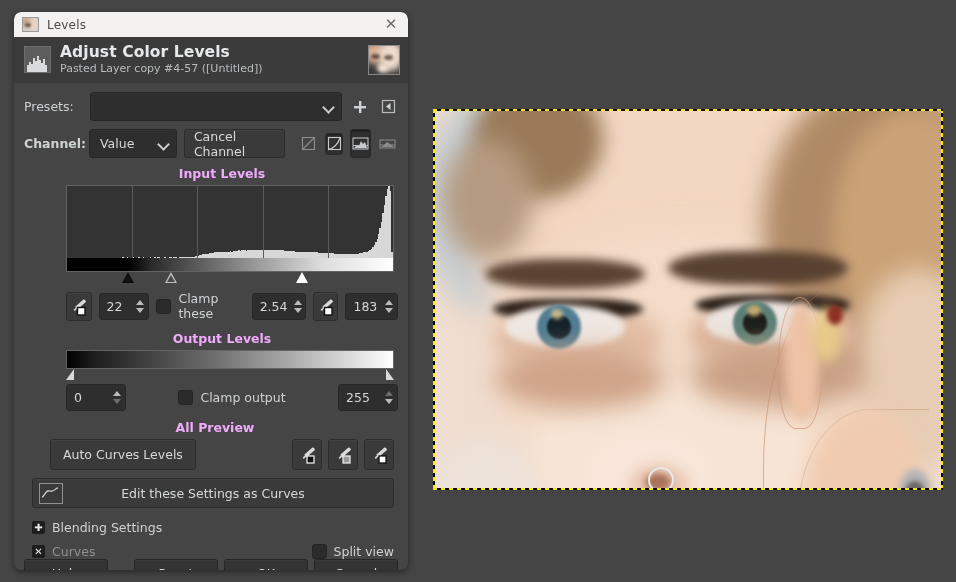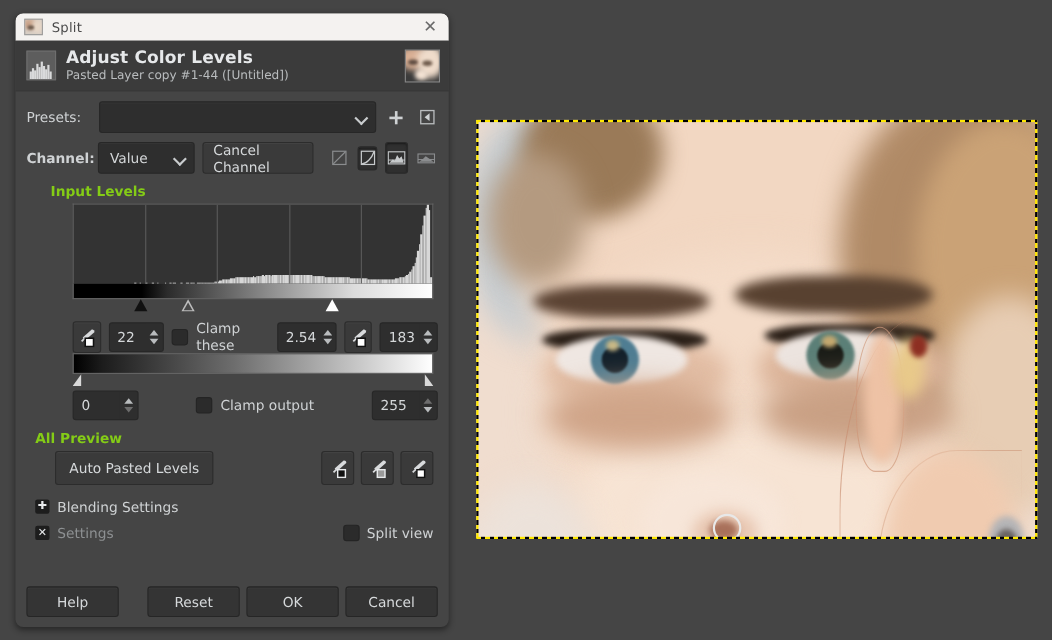--- a/index.html
+++ b/index.html
@@ -69,21 +69,21 @@
     color:#d6d9db;font-size:12.5px;height:27px;
     display:flex;align-items:center;justify-content:center;padding:0 9px;
     box-shadow:inset 0 1px 0 rgba(255,255,255,.045);
   }
   .iconbtn{
     width:20px;height:20px;border-radius:3px;display:flex;align-items:center;justify-content:center;
     background:transparent;border:1px solid transparent;
   }
   .iconbtn.pressed{background:#303030;border:1px solid #2a2a2a;box-shadow:inset 0 1px 2px rgba(0,0,0,.5);}
   .iconbtn.tall{width:22px;height:27px;}
-  .sectionlbl{font-weight:bold;color:#84cc16;font-size:12.5px;}
+  .sectionlbl{font-weight:bold;color:#f0abfc;font-size:12.5px;text-align:center;}
   
   .spin{
     background:#2e2e2e;border:1px solid #272727;border-radius:3px;height:25px;
     display:flex;align-items:stretch;overflow:hidden;
   }
   .spin .sv{flex:1;display:flex;align-items:center;padding:0 4px 0 7px;color:#d4d7d9;font-size:12.5px;}
   .spin .sb{width:16px;display:flex;flex-direction:column;justify-content:center;align-items:center;gap:3px;background:#2e2e2e;}
   .ar-up,.ar-dn{width:0;height:0;border-left:4px solid transparent;border-right:4px solid transparent;}
   .ar-up{border-bottom:5px solid #b9bcbe;}
   .ar-dn{border-top:5px solid #b9bcbe;}
@@ -160,21 +160,21 @@
 <body>
 
 <div id="dialog">
 
   <div id="titlebar">
     <div class="thumb-mini">
       <div class="blob" style="left:-2px;top:-1px;width:12px;height:10px;background:#caa288;filter:blur(2px)"></div>
       <div class="blob" style="left:6px;top:0px;width:10px;height:12px;background:#e7d6c6;filter:blur(2px)"></div>
       <div class="blob" style="left:2px;top:5px;width:6px;height:4px;background:#6d5a4c;filter:blur(1px)"></div>
     </div>
-    <div class="t-title">Split</div>
+    <div class="t-title">Levels</div>
     <div class="spacer"></div>
     <div class="win-close">✕</div>
   </div>
 
   <div id="hdr">
     <div class="hist-ico">
       <svg width="23" height="19" viewBox="0 0 23 19" aria-hidden="true">
         <g fill="#d9dadb">
           <rect x="1" y="12" width="2" height="7"></rect>
           <rect x="3" y="9" width="2" height="10"></rect>
@@ -184,21 +184,21 @@
           <rect x="11" y="3" width="2" height="16"></rect>
           <rect x="13" y="7" width="2" height="12"></rect>
           <rect x="15" y="10" width="2" height="9"></rect>
           <rect x="17" y="6" width="2" height="13"></rect>
           <rect x="19" y="12" width="2" height="7"></rect>
         </g>
       </svg>
     </div>
     <div class="txts">
       <div class="h1">Adjust Color Levels</div>
-      <div class="h2">Pasted Layer copy #1-44 ([Untitled])</div>
+      <div class="h2">Pasted Layer copy #4-57 ([Untitled])</div>
     </div>
     <div class="thumb">
       <div class="blob" style="left:-6px;top:-4px;width:26px;height:22px;background:#d9b095;filter:blur(3px)"></div>
       <div class="blob" style="left:10px;top:-5px;width:24px;height:30px;background:#efdccb;filter:blur(3px)"></div>
       <div class="blob" style="left:2px;top:8px;width:9px;height:5px;background:#5d4b40;filter:blur(1.5px)"></div>
       <div class="blob" style="left:15px;top:9px;width:9px;height:5px;background:#6b5748;filter:blur(1.5px)"></div>
       <div class="blob" style="left:8px;top:17px;width:12px;height:10px;background:#f3e2d3;filter:blur(2px)"></div>
     </div>
   </div>
 
@@ -538,20 +538,21 @@
       </div>
       <div class="spin" style="width:60px">
         <span class="sv">183</span>
         <span class="sb">
             <i class="ar-up"></i>
             <i class="ar-dn"></i>
           </span>
       </div>
     </div>
 
+    <div class="sectionlbl" style="margin:10px 0 4px 22px;">Output Levels</div>
     <div style="margin-left:42px;margin-right:4px;">
       <div class="outgrad"></div>
       <div class="outhandles">
         <div class="oh" style="left:0">
             <i></i>
           </div>
         <div class="oh right" style="right:0">
             <i></i>
           </div>
       </div>
@@ -573,21 +574,21 @@
         <span class="sb">
             <i class="ar-up dim"></i>
             <i class="ar-dn"></i>
           </span>
       </div>
     </div>
 
     <div class="sectionlbl" style="margin:9px 0 4px 8px;">All Preview</div>
     <div class="row" style="margin:0 4px 0 26px;">
       <div class="btn" style="height:29px;padding:0 12px">
-        <span>Auto Pasted Levels</span>
+        <span>Auto Curves Levels</span>
       </div>
       <div style="flex:1"></div>
       <div class="eyebtn" style="width:28px;height:29px;margin-left:6px">
         <svg width="19" height="19" viewBox="0 0 19 19" aria-hidden="true">
           <path d="M14.4 2.6 a2 2 0 0 1 2.4 2.4 L8.6 12.2 L6.2 9.8 Z" fill="#d8dadc"></path>
           <line x1="5.2" y1="13.4" x2="9.3" y2="9.3" stroke="#d8dadc" stroke-width="1.6"></line>
           <rect x="9" y="11" width="7" height="7" fill="#111111" stroke="#e8eaec" stroke-width="1.3"></rect>
         </svg>
       </div>
       <div class="eyebtn" style="width:28px;height:29px;margin-left:6px">
@@ -599,29 +600,37 @@
       </div>
       <div class="eyebtn" style="width:28px;height:29px;margin-left:6px">
         <svg width="19" height="19" viewBox="0 0 19 19" aria-hidden="true">
           <path d="M14.4 2.6 a2 2 0 0 1 2.4 2.4 L8.6 12.2 L6.2 9.8 Z" fill="#d8dadc"></path>
           <line x1="5.2" y1="13.4" x2="9.3" y2="9.3" stroke="#d8dadc" stroke-width="1.6"></line>
           <rect x="9" y="11" width="7" height="7" fill="#ffffff" stroke="#111" stroke-width="1.3"></rect>
         </svg>
       </div>
     </div>
 
+    <div class="wide-btn" style="margin:8px 4px 0 8px;">
+      <span class="curve-ico">
+        <svg width="20" height="17" viewBox="0 0 20 17" aria-hidden="true">
+          <path d="M2 13 C5 13 5 5 10 7 C14 8.6 15 4 18 4" fill="none" stroke="#c9ccce" stroke-width="1.3"></path>
+        </svg>
+      </span>
+      <span class="wtxt">Edit these Settings as Curves</span>
+    </div>
 
     <div class="row" style="margin:12px 0 0 8px;gap:7px;">
       <span class="cbox-x">✚</span>
       <span class="lbl">Blending Settings</span>
     </div>
 
     <div class="row" style="margin:9px 4px 0 8px;gap:7px;">
       <span class="cbox-x">✕</span>
-      <span class="lbl" style="color:#8d9092">Settings</span>
+      <span class="lbl" style="color:#8d9092">Curves</span>
       <span style="flex:1"></span>
       <span class="cbox"></span>
       <span class="lbl">Split view</span>
     </div>
   </div>
 
   <div id="footer">
     <div class="row" style="gap:6px;">
       <div class="footbtn">
           <span>Help</span>

